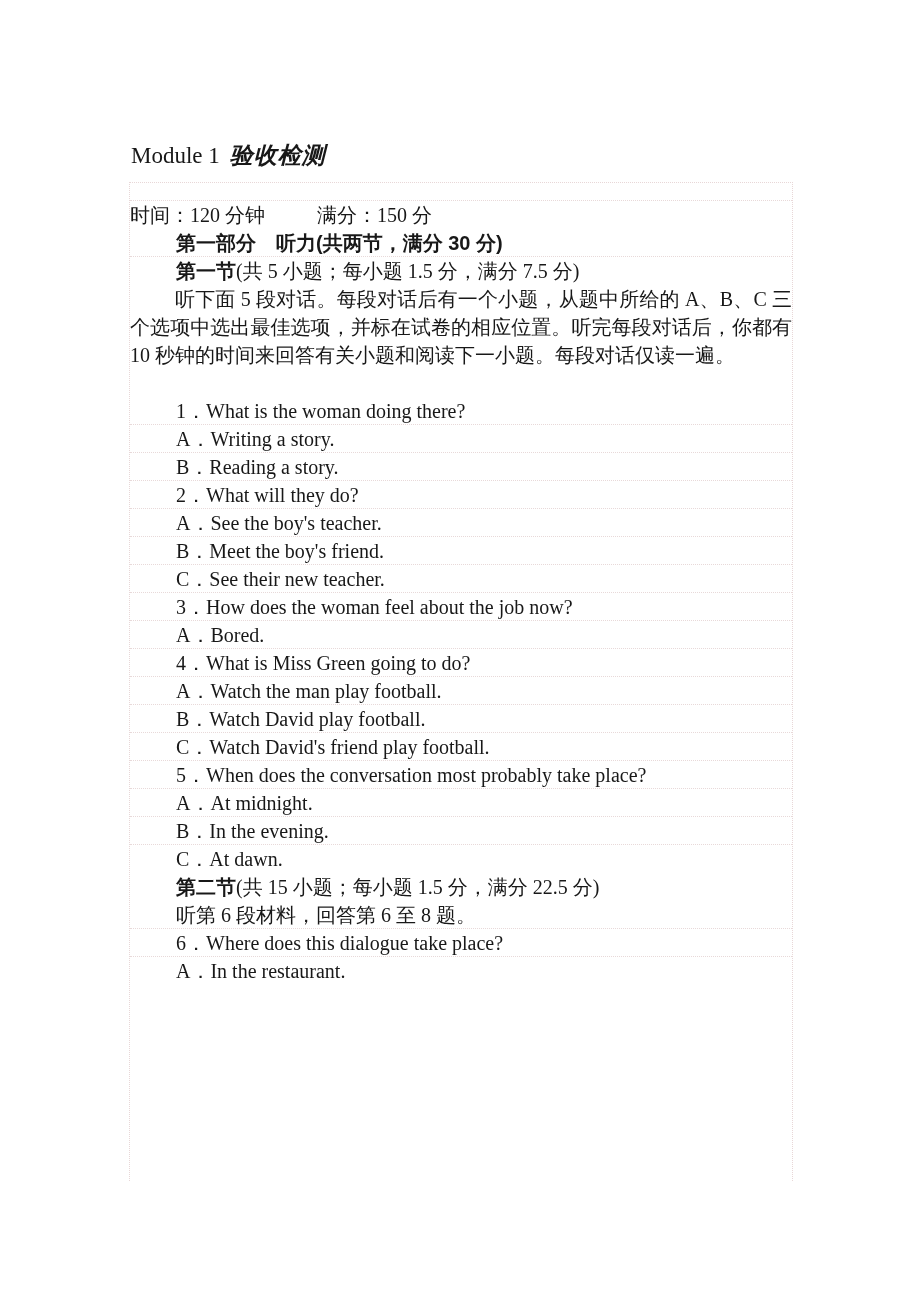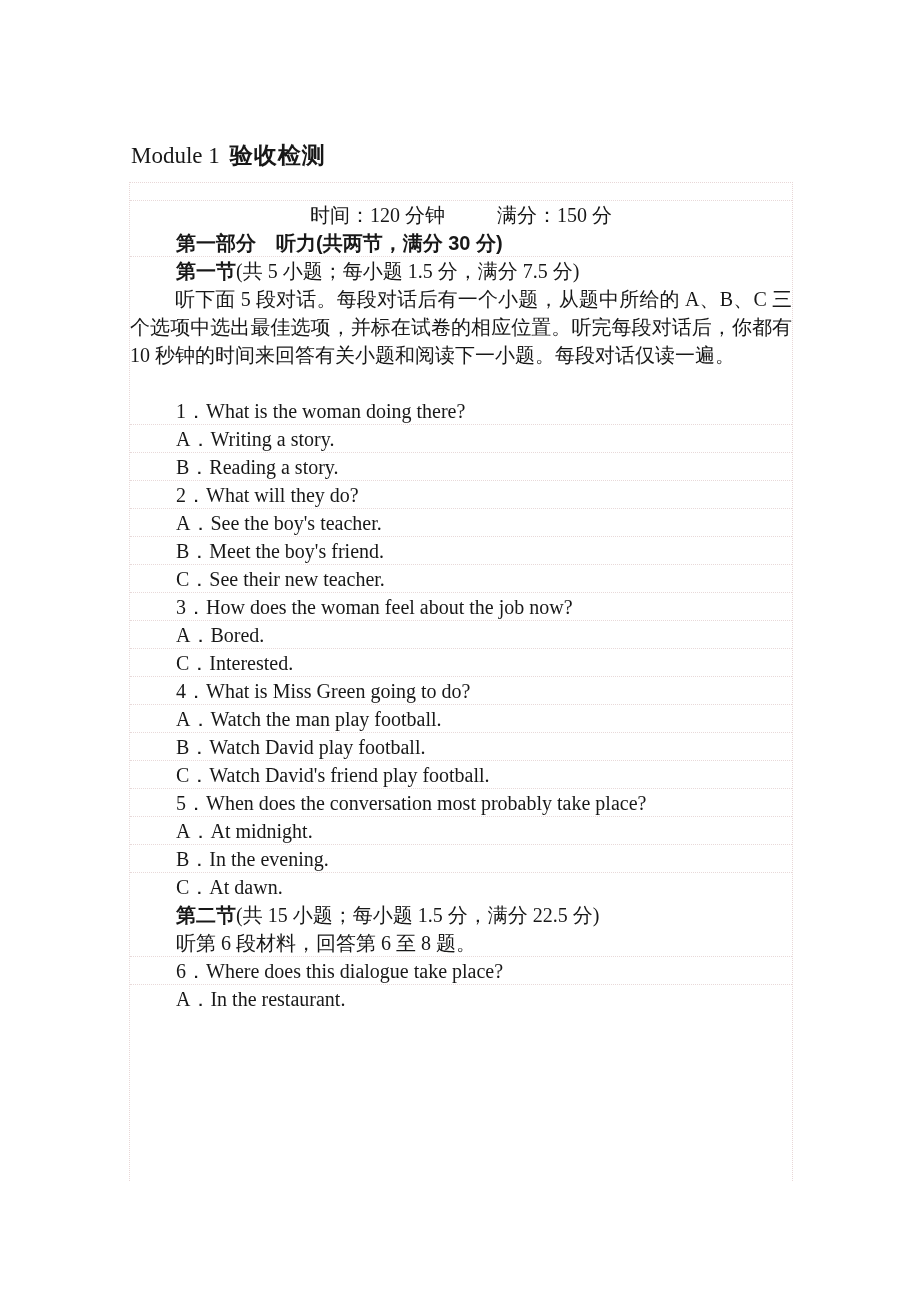--- a/index.html
+++ b/index.html
@@ -10,38 +10,38 @@
     -webkit-font-smoothing:antialiased;
   }
   .page{position:relative;width:920px;height:1302px;background:#fff;overflow:hidden;}
 
   .doc-title{
     position:absolute;left:131px;top:139px;
     font-size:23px;line-height:32px;white-space:nowrap;
   }
   .doc-title .cn{
     font-family:"Liberation Sans","DejaVu Sans",sans-serif;
-    font-weight:700;margin-left:10px;letter-spacing:1px;
+    font-weight:700;margin-left:10px;letter-spacing:1px;font-style:italic;
   }
 
   .sheet{
     position:absolute;left:129px;top:182px;width:662px;height:998px;
     border-left:1px dotted #e8d7d7;
     border-right:1px dotted #e8d7d7;
     border-top:1px dotted #e8d7d7;
     font-size:20px;
     box-sizing:content-box;
   }
   .row{
     height:28px;line-height:28px;white-space:nowrap;
     box-sizing:border-box;overflow:hidden;
   }
   .ruled{border-bottom:1px dotted #e8d9d9;}
   .spacer{height:18px;box-sizing:border-box;}
-  .center-row{text-align:center;}
+  .center-row{text-align:left;}
   .indent{padding-left:46px;}
   .gap{margin-left:52px;}
   .bold-cjk{
     font-family:"Liberation Sans","DejaVu Sans",sans-serif;
     font-weight:700;
   }
   .para{
     margin:0;height:112px;overflow:hidden;
     line-height:28px;text-align:justify;text-indent:45px;
   }
@@ -75,21 +75,20 @@
 
     <div class="row indent ruled">1．What is the woman doing there?</div>
     <div class="row indent ruled">A．Writing a story.</div>
     <div class="row indent ruled">B．Reading a story.</div>
     <div class="row indent ruled">2．What will they do?</div>
     <div class="row indent ruled">A．See the boy's teacher.</div>
     <div class="row indent ruled">B．Meet the boy's friend.</div>
     <div class="row indent ruled">C．See their new teacher.</div>
     <div class="row indent ruled">3．How does the woman feel about the job now?</div>
     <div class="row indent ruled">A．Bored.</div>
-    <div class="row indent ruled">C．Interested.</div>
     <div class="row indent ruled">4．What is Miss Green going to do?</div>
     <div class="row indent ruled">A．Watch the man play football.</div>
     <div class="row indent ruled">B．Watch David play football.</div>
     <div class="row indent ruled">C．Watch David's friend play football.</div>
     <div class="row indent ruled">5．When does the conversation most probably take place?</div>
     <div class="row indent ruled">A．At midnight.</div>
     <div class="row indent ruled">B．In the evening.</div>
     <div class="row indent">C．At dawn.</div>
 
     <div class="row indent">

